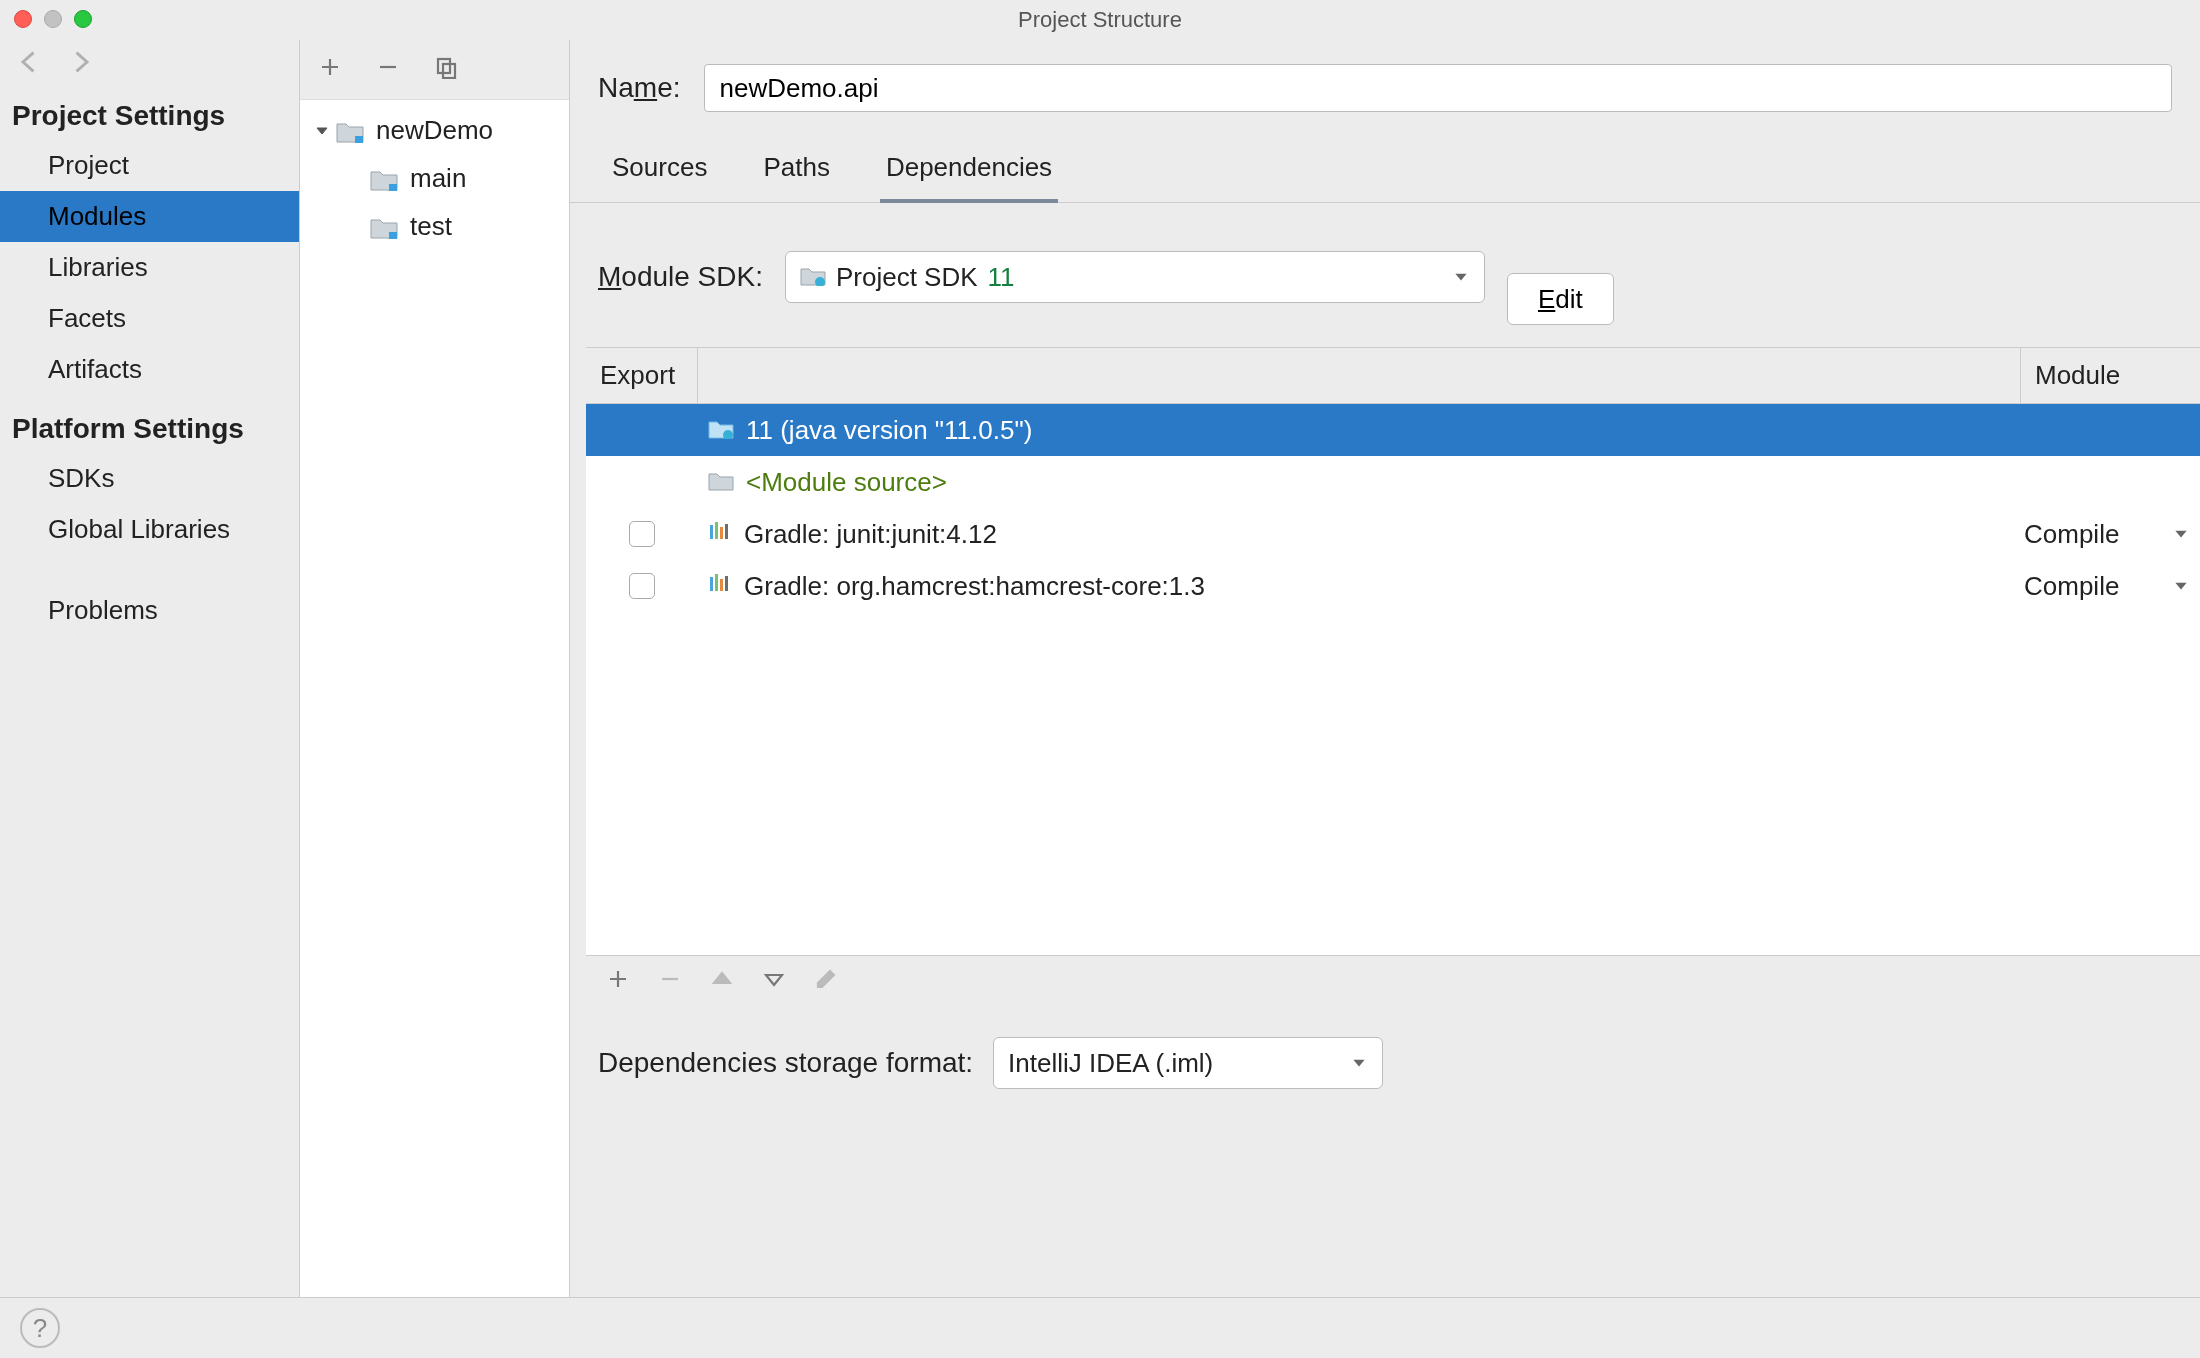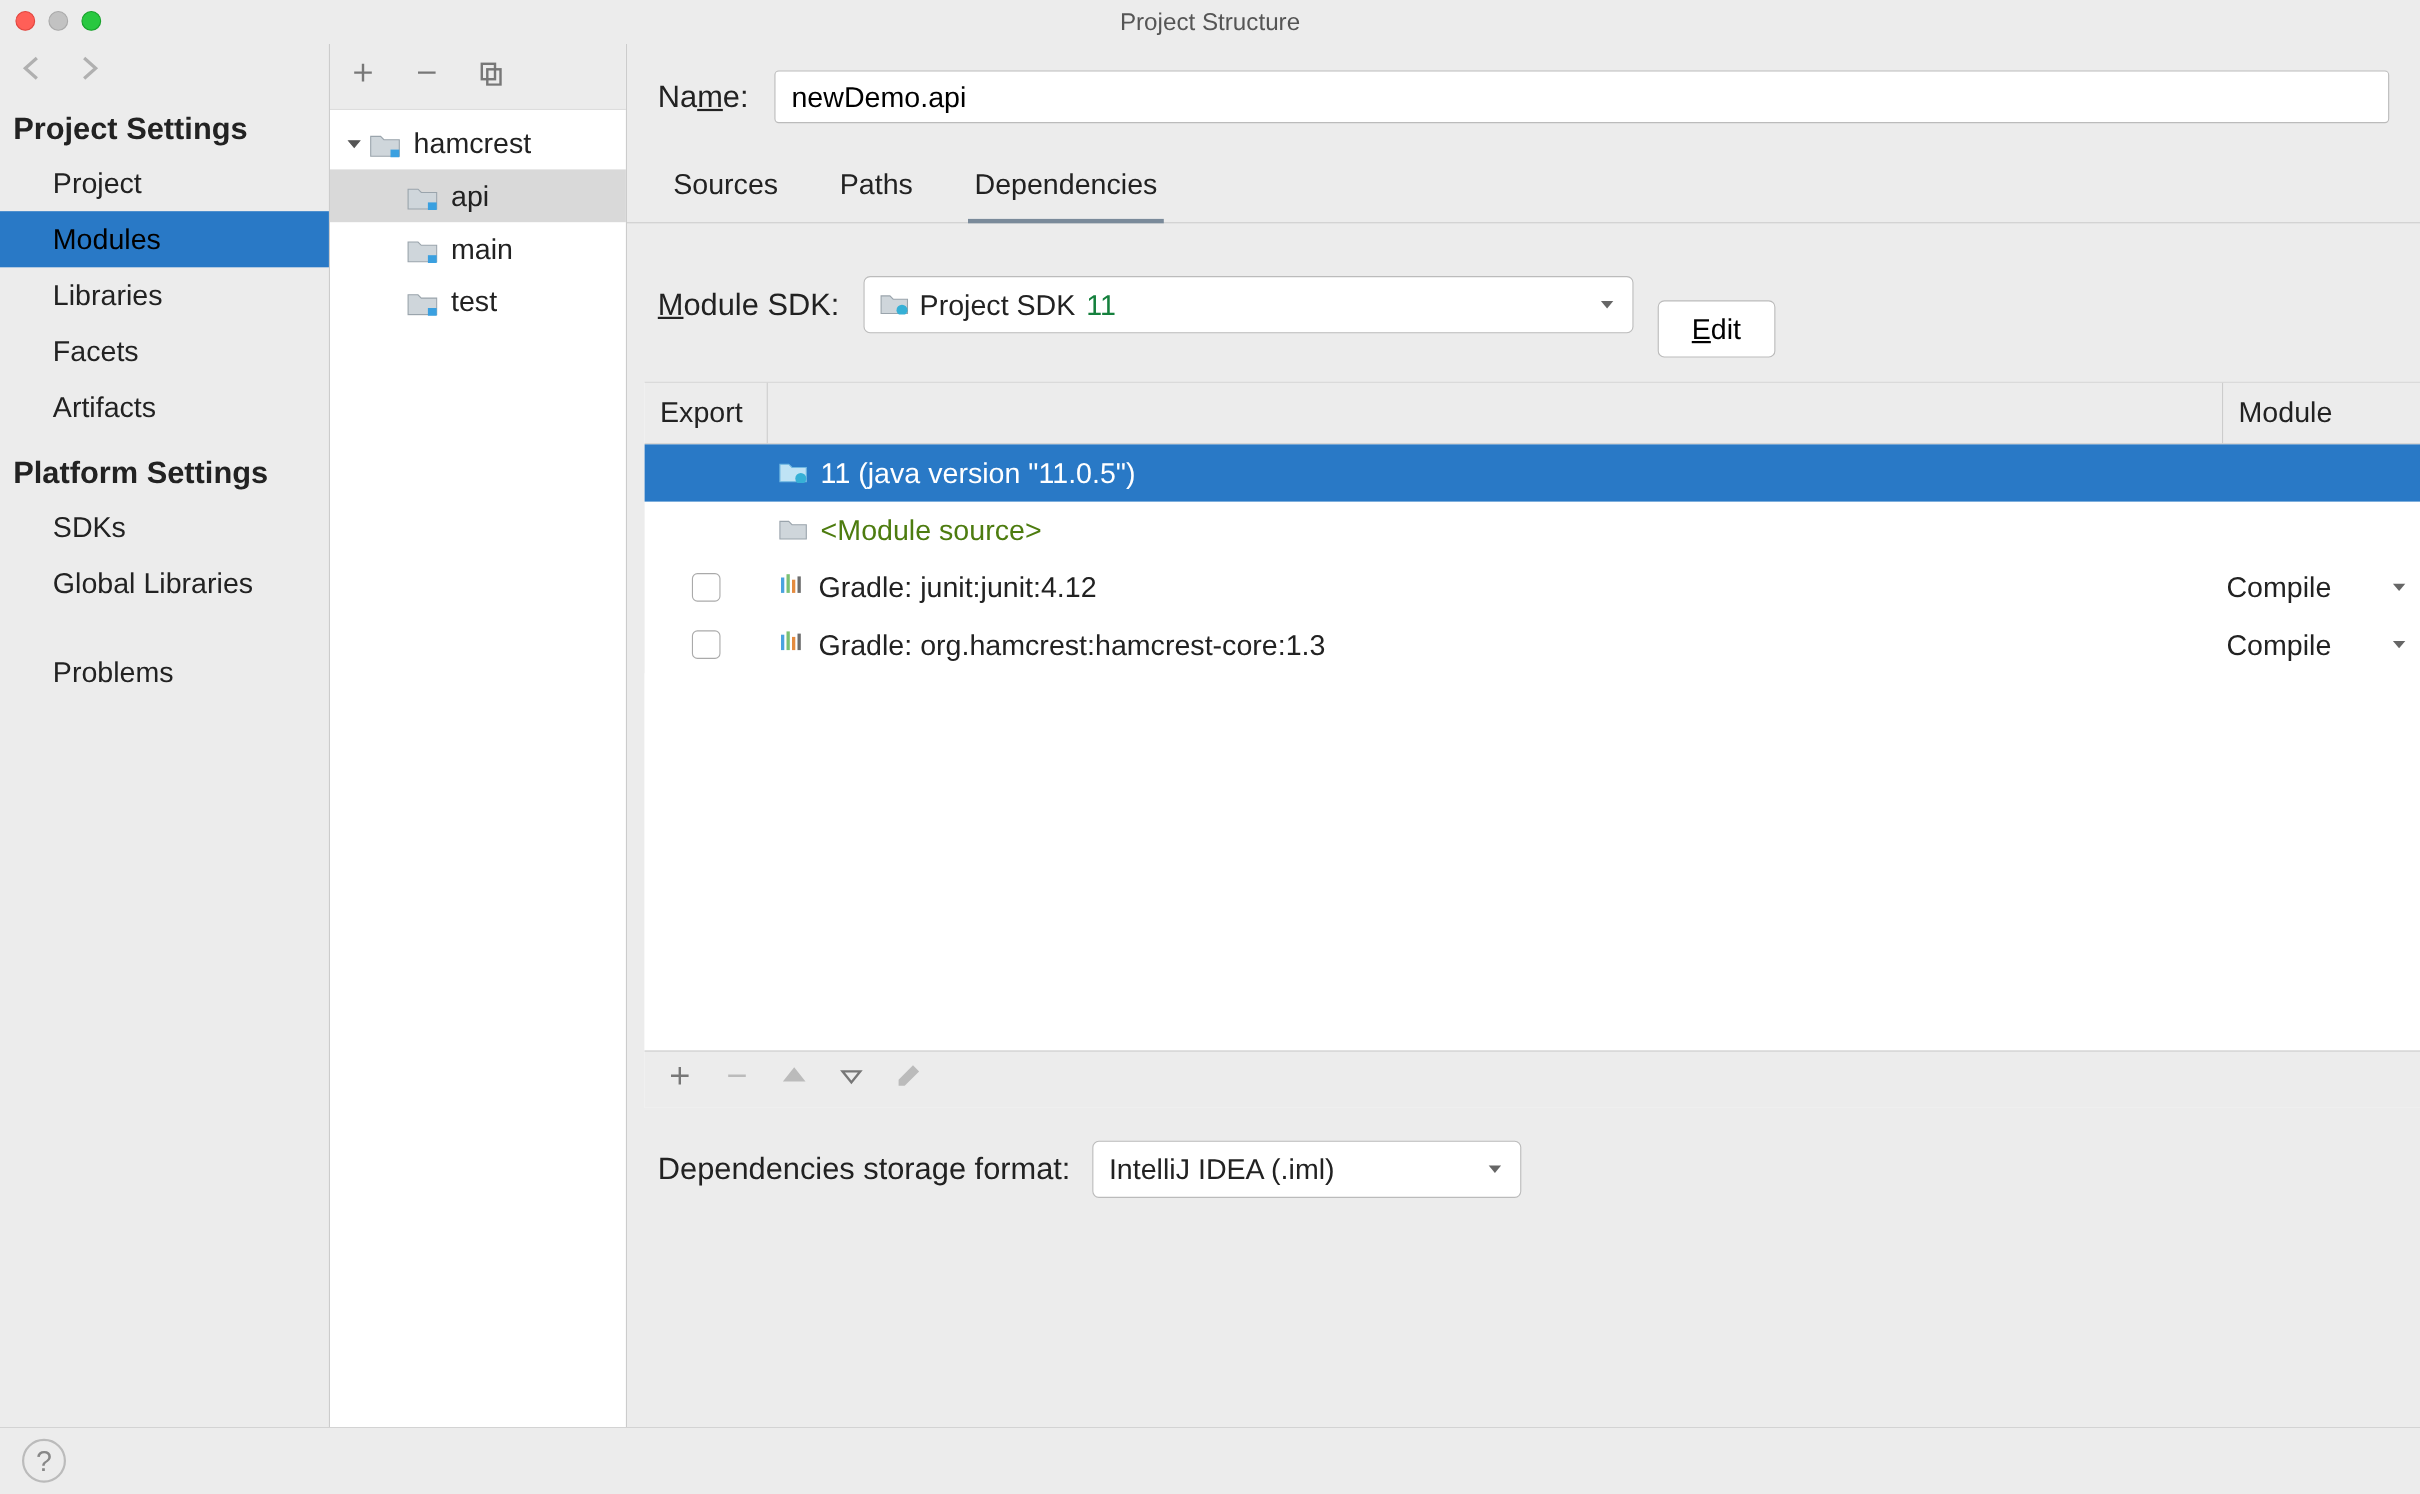--- a/index.html
+++ b/index.html
@@ -131,28 +131,21 @@
     </div>
     <div class="tree">
       <div class="tree-row">
         <span class="chev"><svg viewBox="0 0 16 16">
               <path d="M3 5 L8 11 L13 5 Z"></path>
             </svg></span>
         <span class="folder-icon"><svg viewBox="0 0 28 22">
               <path d="M1 3 h9 l3 3 h14 v15 h-26 z" fill="#cfd6db" stroke="#9aa4ac"></path>
               <rect x="19" y="15" width="8" height="8" fill="#3aa0e0"></rect>
             </svg></span>
-        <span>hamcrest</span>
-      </div>
-      <div class="tree-row indent1 selected">
-        <span class="folder-icon"><svg viewBox="0 0 28 22">
-              <path d="M1 3 h9 l3 3 h14 v15 h-26 z" fill="#cfd6db" stroke="#9aa4ac"></path>
-              <rect x="19" y="15" width="8" height="8" fill="#3aa0e0"></rect>
-            </svg></span>
-        <span>api</span>
+        <span>newDemo</span>
       </div>
       <div class="tree-row indent1">
         <span class="folder-icon"><svg viewBox="0 0 28 22">
               <path d="M1 3 h9 l3 3 h14 v15 h-26 z" fill="#cfd6db" stroke="#9aa4ac"></path>
               <rect x="19" y="15" width="8" height="8" fill="#3aa0e0"></rect>
             </svg></span>
         <span>main</span>
       </div>
       <div class="tree-row indent1">
         <span class="folder-icon"><svg viewBox="0 0 28 22">

